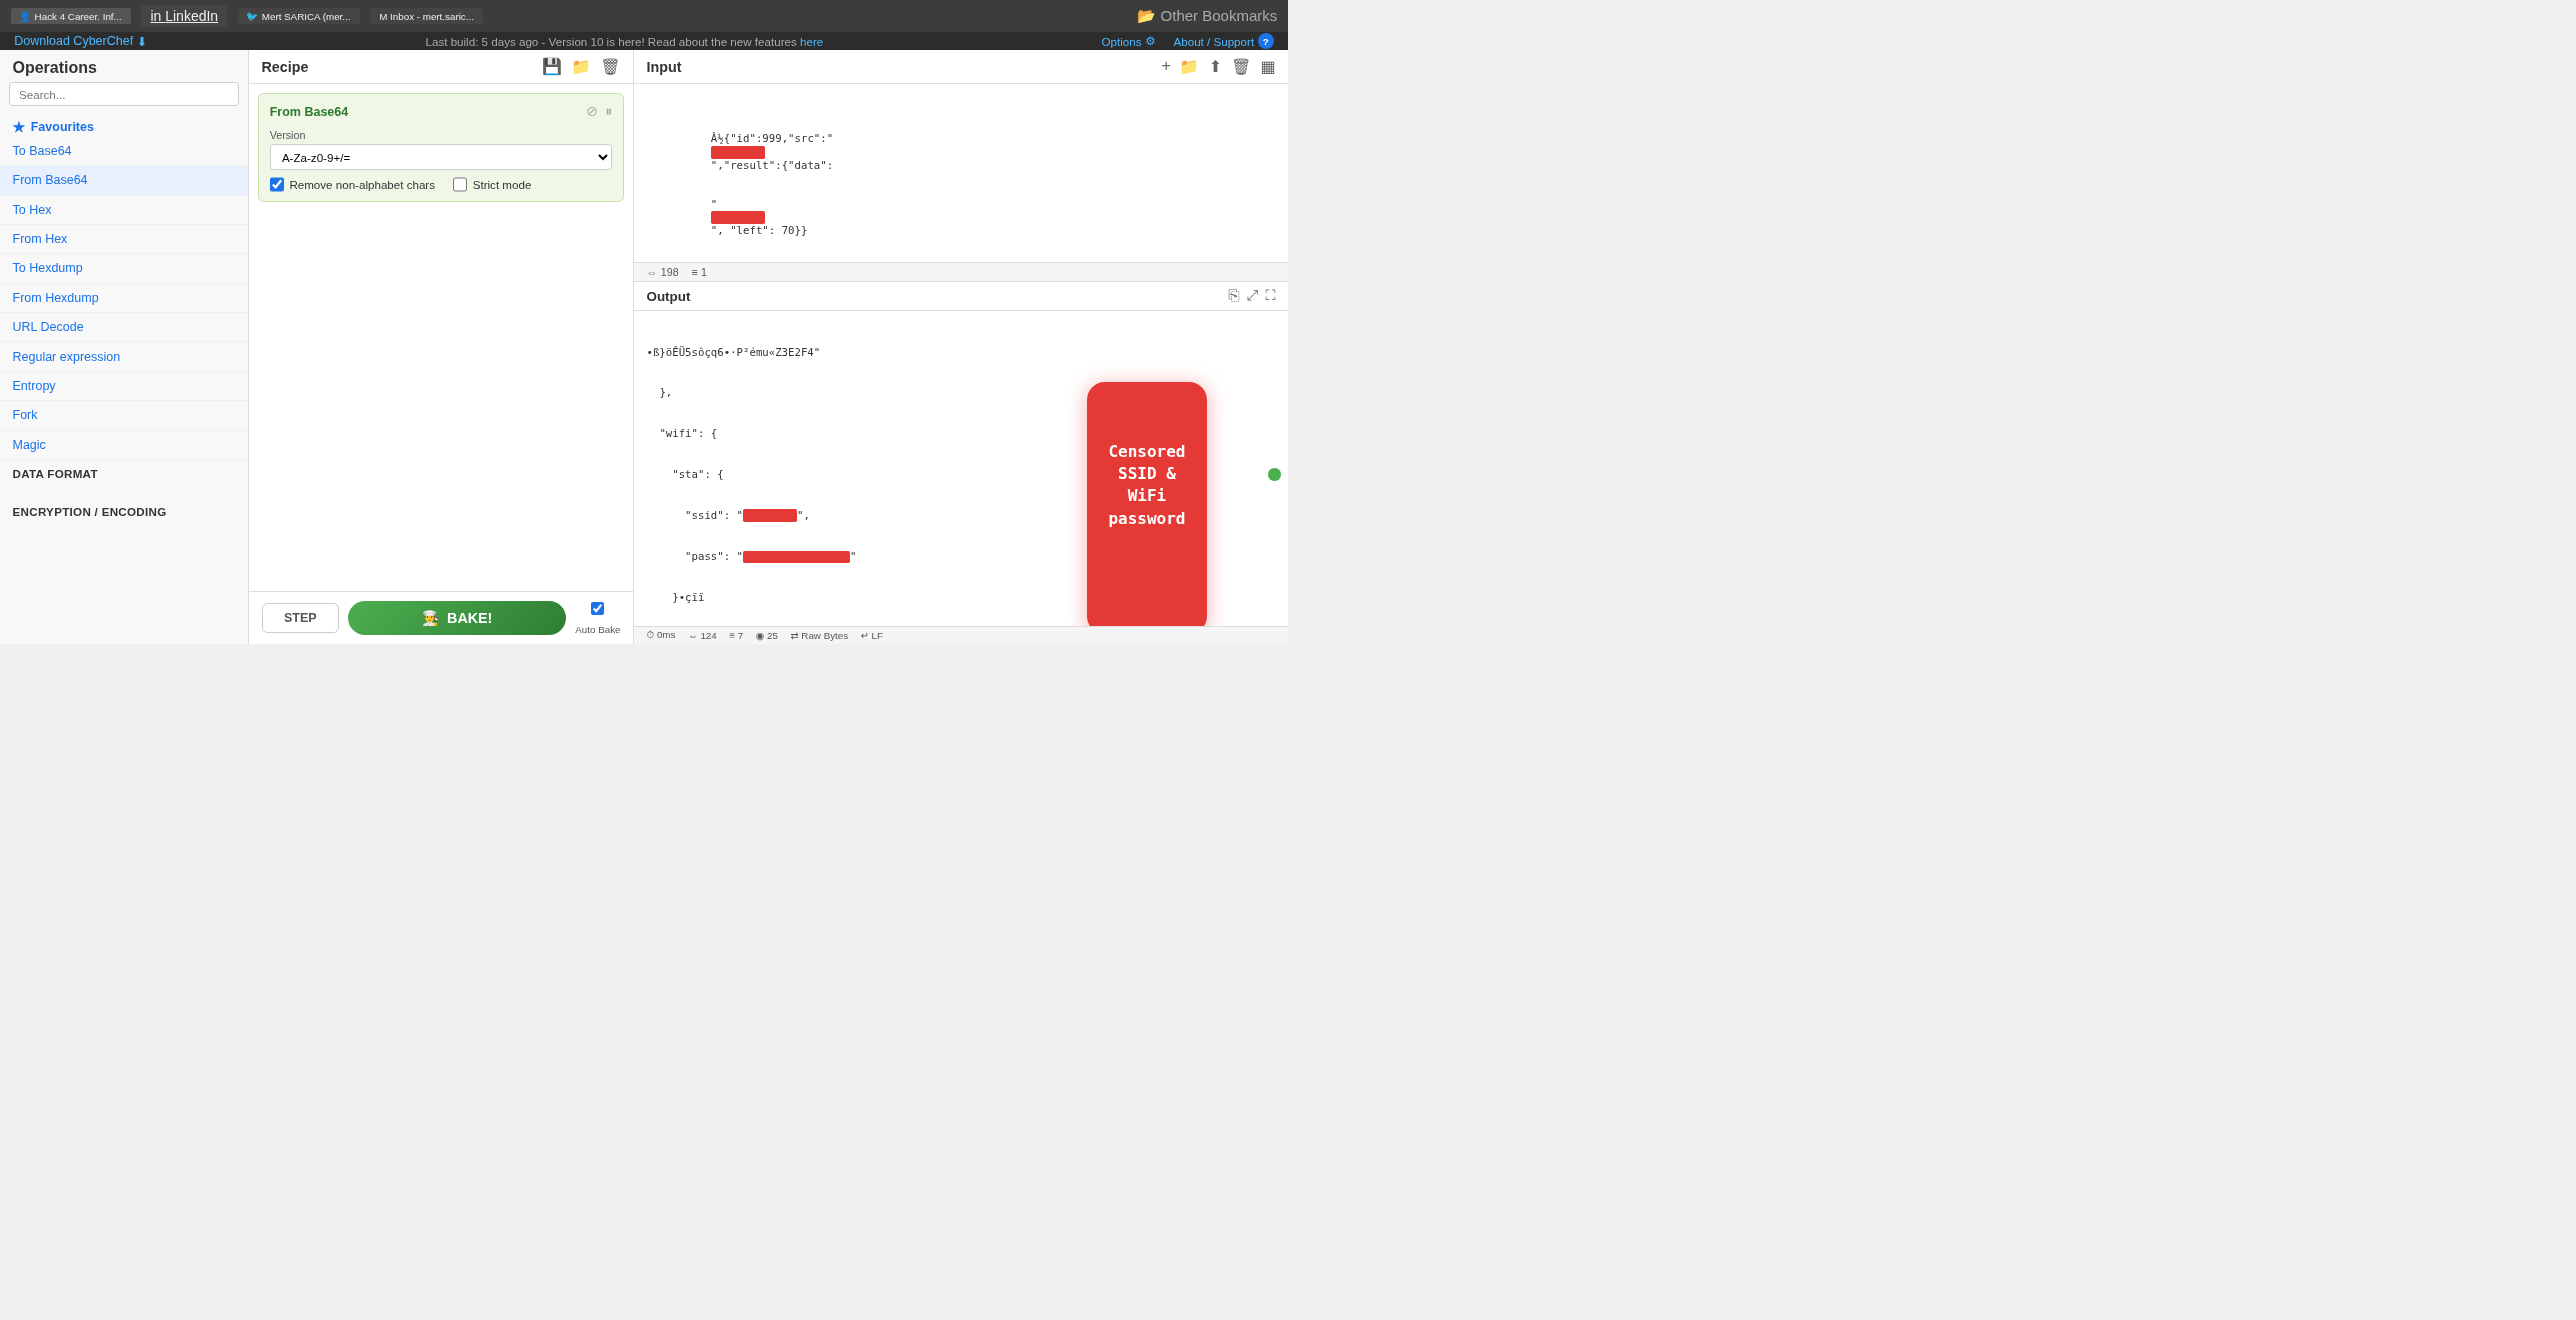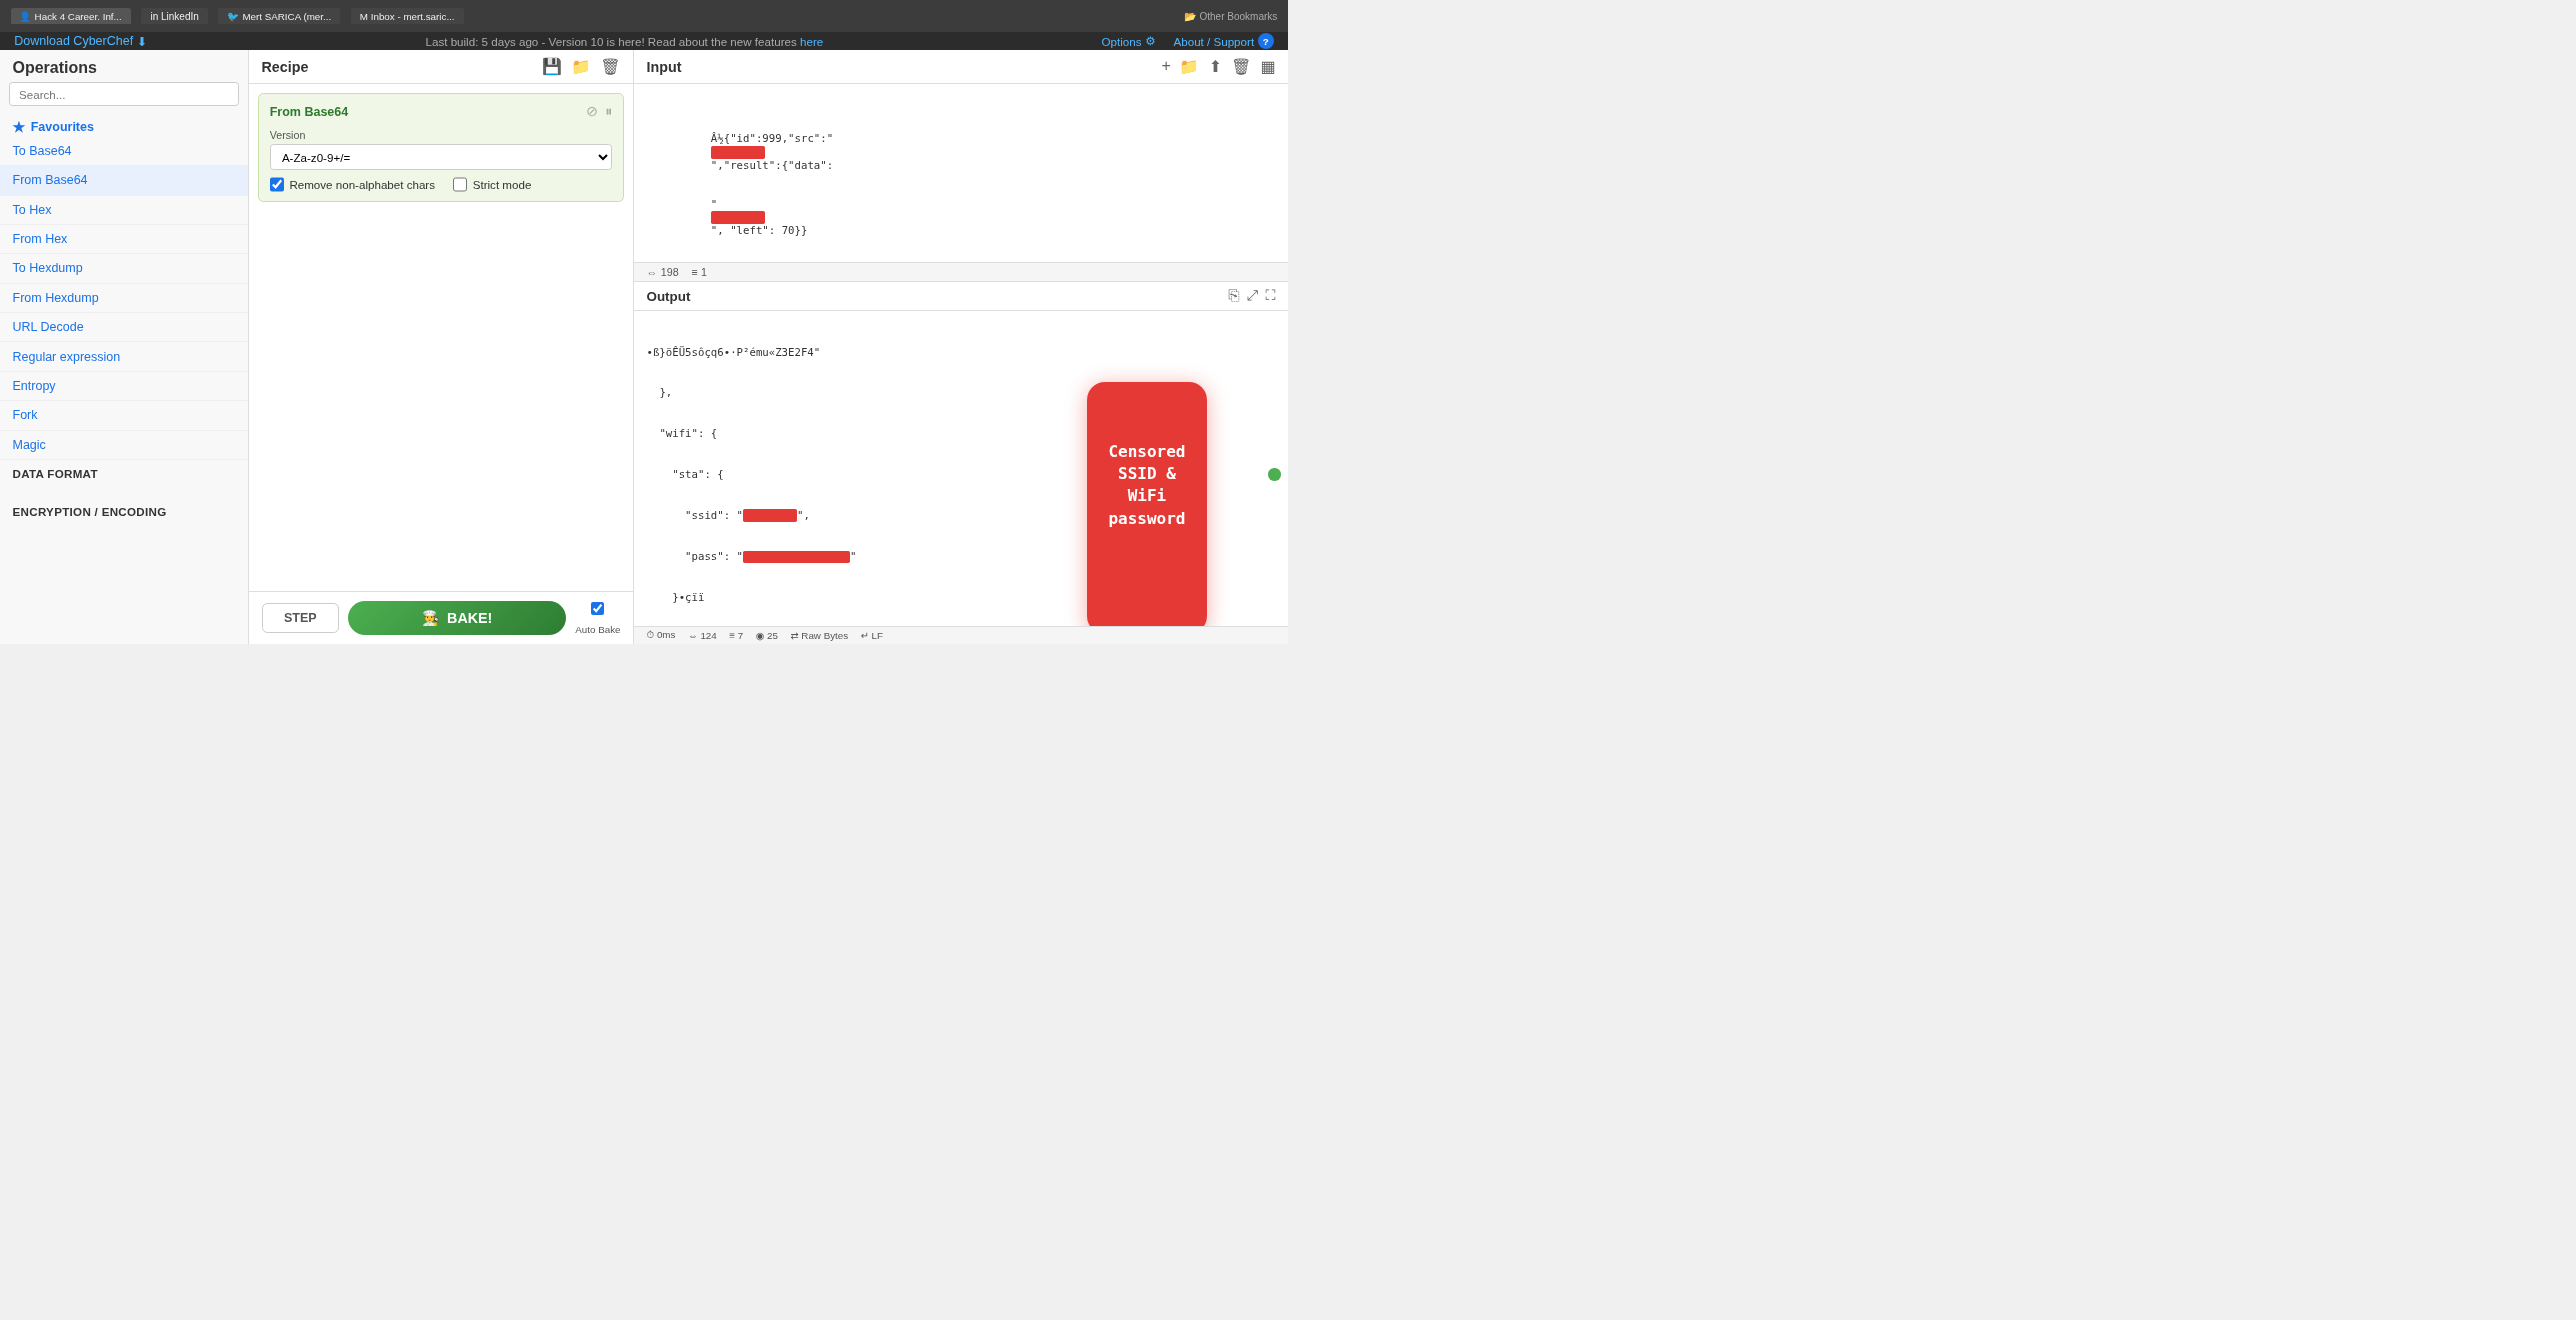--- a/index.html
+++ b/index.html
@@ -12,21 +12,21 @@
       display: flex;
       align-items: center;
       padding: 0 10.7px;
       gap: 10.7px;
       color: #ccc;
       font-size: 10.7px;
     }
     .browser-bookmarks {
       margin-left: auto;
       color: #aaa;
-      font-size: 10px;
+      font-size: 15px;
     }
 
     
     .app-topbar {
       background: #2c2c2c;
       height: 18px;
       display: flex;
       align-items: center;
       padding: 0 14.3px;
       gap: 18px;
@@ -402,21 +402,21 @@
       box-shadow: 0 3.6px 21.5px rgba(229,57,53,0.4);
       z-index: 10;
       max-width: 197px;
     }
   </style>
 </head>
 <body>
 
 <div class="browser-bar">
   <span style="background:#555;padding:2.7px 9px;border-radius:2.7px 2.7px 0 0;font-size:9.8px;color:#eee;">👤 <span>Hack 4 Career. Inf...</span></span>
-  <span style="background:#444;padding:2.7px 9px;border-radius:2.7px 2.7px 0 0;font-size:10px;color:#eee;">in <span>LinkedIn</span></span>
+  <span style="background:#444;padding:2.7px 9px;border-radius:2.7px 2.7px 0 0;font-size:14px;color:#eee;text-decoration:underline;">in <span>LinkedIn</span></span>
   <span style="background:#444;padding:2.7px 9px;border-radius:2.7px 2.7px 0 0;font-size:9.8px;color:#eee;">🐦 <span>Mert SARICA (mer...</span></span>
   <span style="background:#444;padding:2.7px 9px;border-radius:2.7px 2.7px 0 0;font-size:9.8px;color:#eee;">M <span>Inbox - mert.saric...</span></span>
   <span class="browser-bookmarks">📂 <span>Other Bookmarks</span></span>
 </div>
 
 <div class="app-topbar">
   <a class="download-link">
     <span>Download CyberChef</span>
     <span>⬇</span>
   </a>

